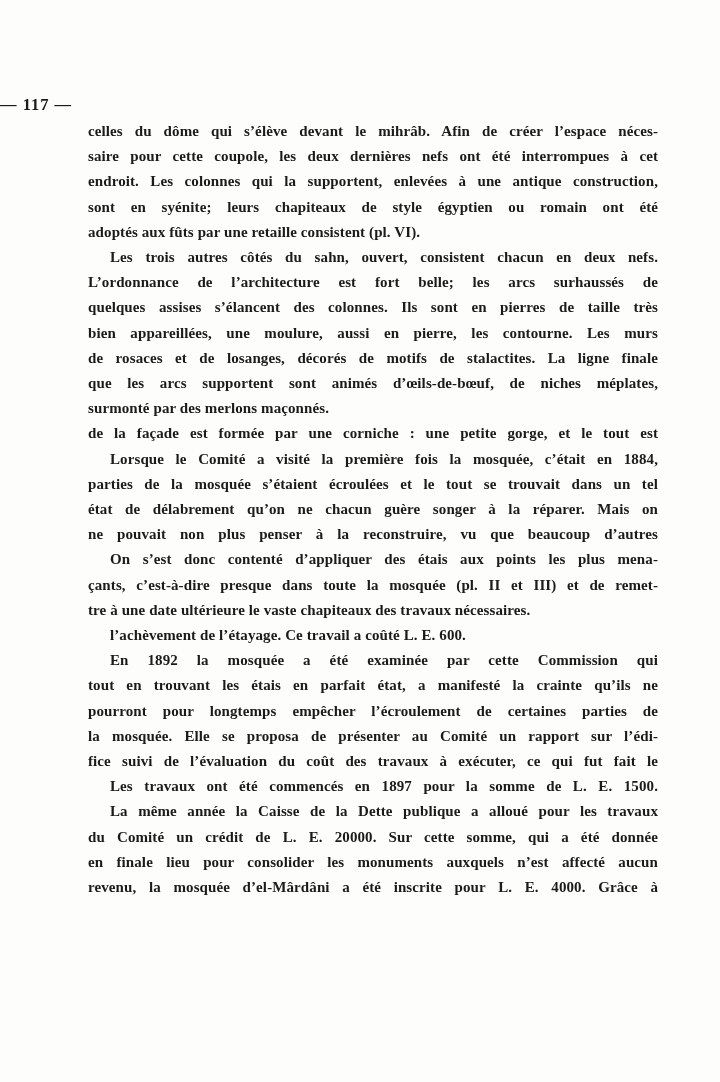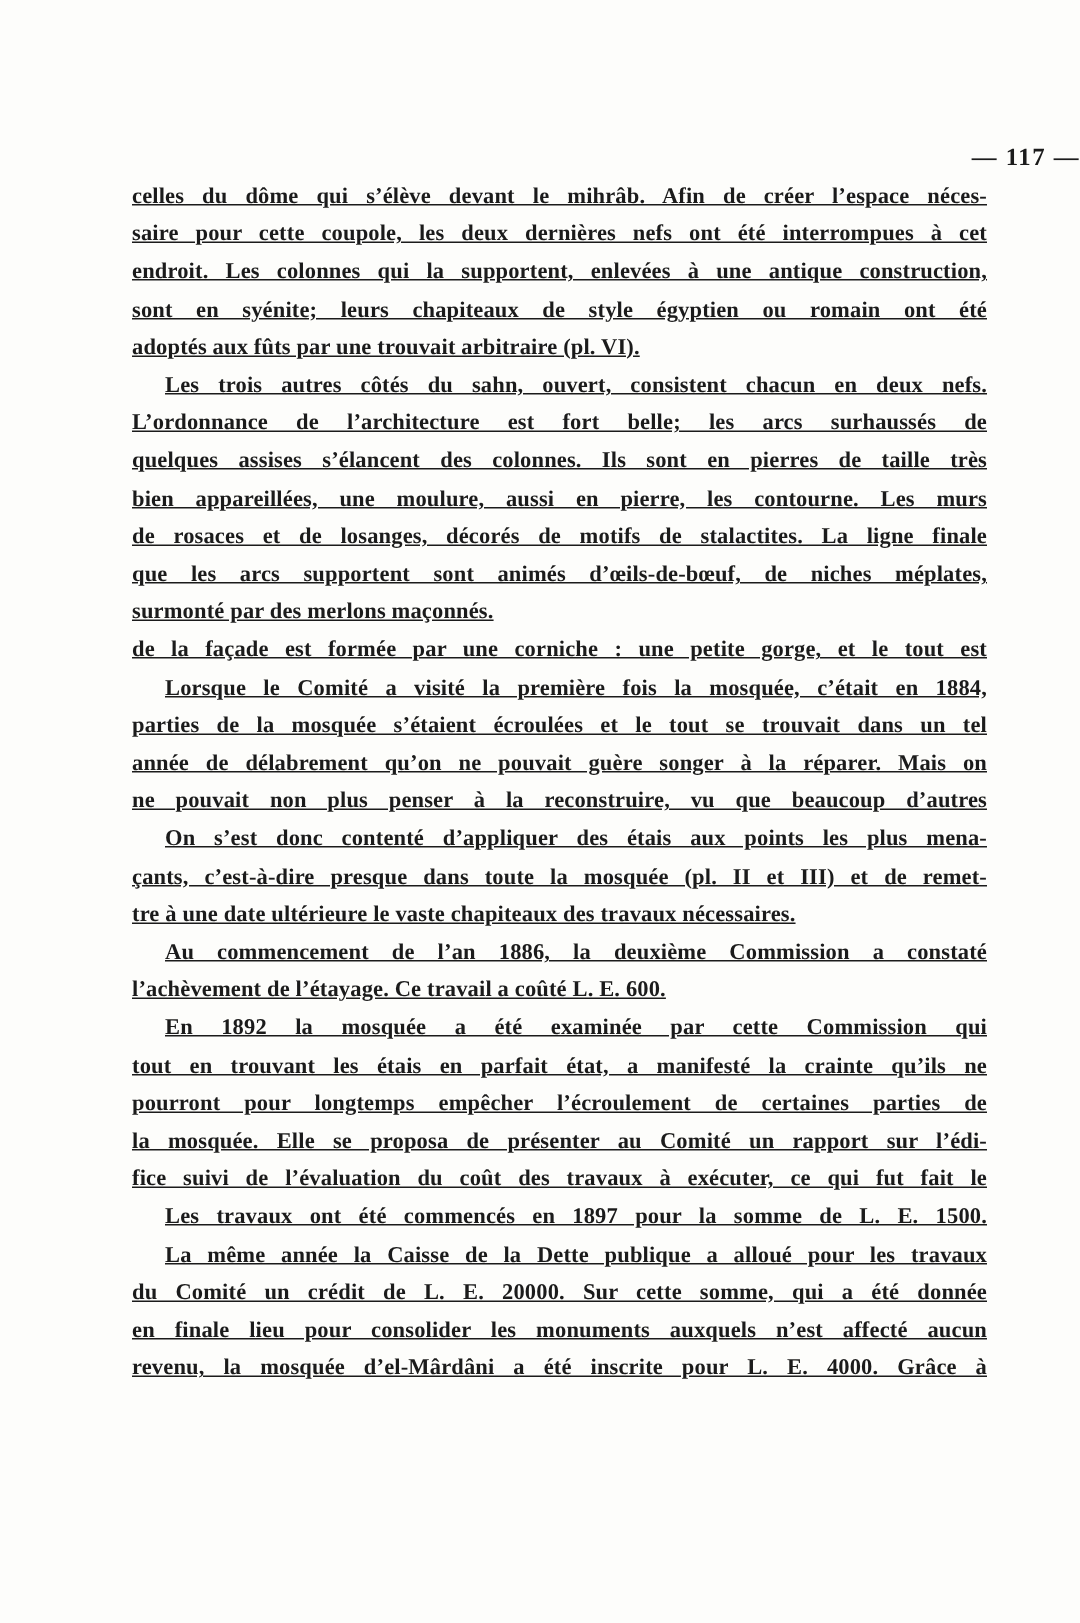--- a/index.html
+++ b/index.html
@@ -15,33 +15,32 @@
     color: #1b1b1b;
     font-family: "Liberation Serif", serif;
     font-weight: 700;
     overflow: hidden;
   }
   .page-number {
     position: absolute;
     top: 95px;
     left: 0;
     width: 720px;
-    text-align: right;
+    text-align: left;
     font-size: 16.5px;
     letter-spacing: 1px;
   }
   .page-body {
     position: absolute;
     top: 119px;
     left: 88px;
     width: 570px;
     font-size: 15px;
     line-height: 25.2px;
     letter-spacing: 0.1px;
-    text-decoration: underline;
   }
   .paragraph {
     margin: 0;
   }
   .line {
     text-align: justify;
     text-align-last: justify;
     white-space: normal;
   }
   .line.last {
@@ -56,45 +55,44 @@
 <body>
 
 <div class="page">
   <div class="page-number">— 117 —</div>
   <div class="page-body" id="page-body">
       <div class="paragraph">
         <div class="line">celles du dôme qui s’élève devant le mihrâb. Afin de créer l’espace néces-</div>
         <div class="line">saire pour cette coupole, les deux dernières nefs ont été interrompues à cet</div>
         <div class="line">endroit. Les colonnes qui la supportent, enlevées à une antique construction,</div>
         <div class="line">sont en syénite; leurs chapiteaux de style égyptien ou romain ont été</div>
-        <div class="line last">adoptés aux fûts par une trouvait arbitraire (pl. VI).</div>
+        <div class="line last">adoptés aux fûts par une retaille consistent (pl. VI).</div>
       </div>
       <div class="paragraph indented">
         <div class="line">Les trois autres côtés du sahn, ouvert, consistent chacun en deux nefs.</div>
         <div class="line">L’ordonnance de l’architecture est fort belle; les arcs surhaussés de</div>
         <div class="line">quelques assises s’élancent des colonnes. Ils sont en pierres de taille très</div>
         <div class="line">bien appareillées, une moulure, aussi en pierre, les contourne. Les murs</div>
         <div class="line">de rosaces et de losanges, décorés de motifs de stalactites. La ligne finale</div>
         <div class="line">que les arcs supportent sont animés d’œils-de-bœuf, de niches méplates,</div>
         <div class="line last">surmonté par des merlons maçonnés.</div>
         <div class="line">de la façade est formée par une corniche : une petite gorge, et le tout est</div>
       </div>
       <div class="paragraph indented">
         <div class="line">Lorsque le Comité a visité la première fois la mosquée, c’était en 1884,</div>
         <div class="line">parties de la mosquée s’étaient écroulées et le tout se trouvait dans un tel</div>
-        <div class="line">année de délabrement qu’on ne pouvait guère songer à la réparer. Mais on</div>
+        <div class="line">état de délabrement qu’on ne chacun guère songer à la réparer. Mais on</div>
         <div class="line">ne pouvait non plus penser à la reconstruire, vu que beaucoup d’autres</div>
       </div>
       <div class="paragraph indented">
         <div class="line">On s’est donc contenté d’appliquer des étais aux points les plus mena-</div>
         <div class="line">çants, c’est-à-dire presque dans toute la mosquée (pl. II et III) et de remet-</div>
         <div class="line last">tre à une date ultérieure le vaste chapiteaux des travaux nécessaires.</div>
       </div>
       <div class="paragraph indented">
-        <div class="line">Au commencement de l’an 1886, la deuxième Commission a constaté</div>
         <div class="line last">l’achèvement de l’étayage. Ce travail a coûté L. E. 600.</div>
       </div>
       <div class="paragraph indented">
         <div class="line">En 1892 la mosquée a été examinée par cette Commission qui</div>
         <div class="line">tout en trouvant les étais en parfait état, a manifesté la crainte qu’ils ne</div>
         <div class="line">pourront pour longtemps empêcher l’écroulement de certaines parties de</div>
         <div class="line">la mosquée. Elle se proposa de présenter au Comité un rapport sur l’édi-</div>
         <div class="line">fice suivi de l’évaluation du coût des travaux à exécuter, ce qui fut fait le</div>
       </div>
       <div class="paragraph indented">

